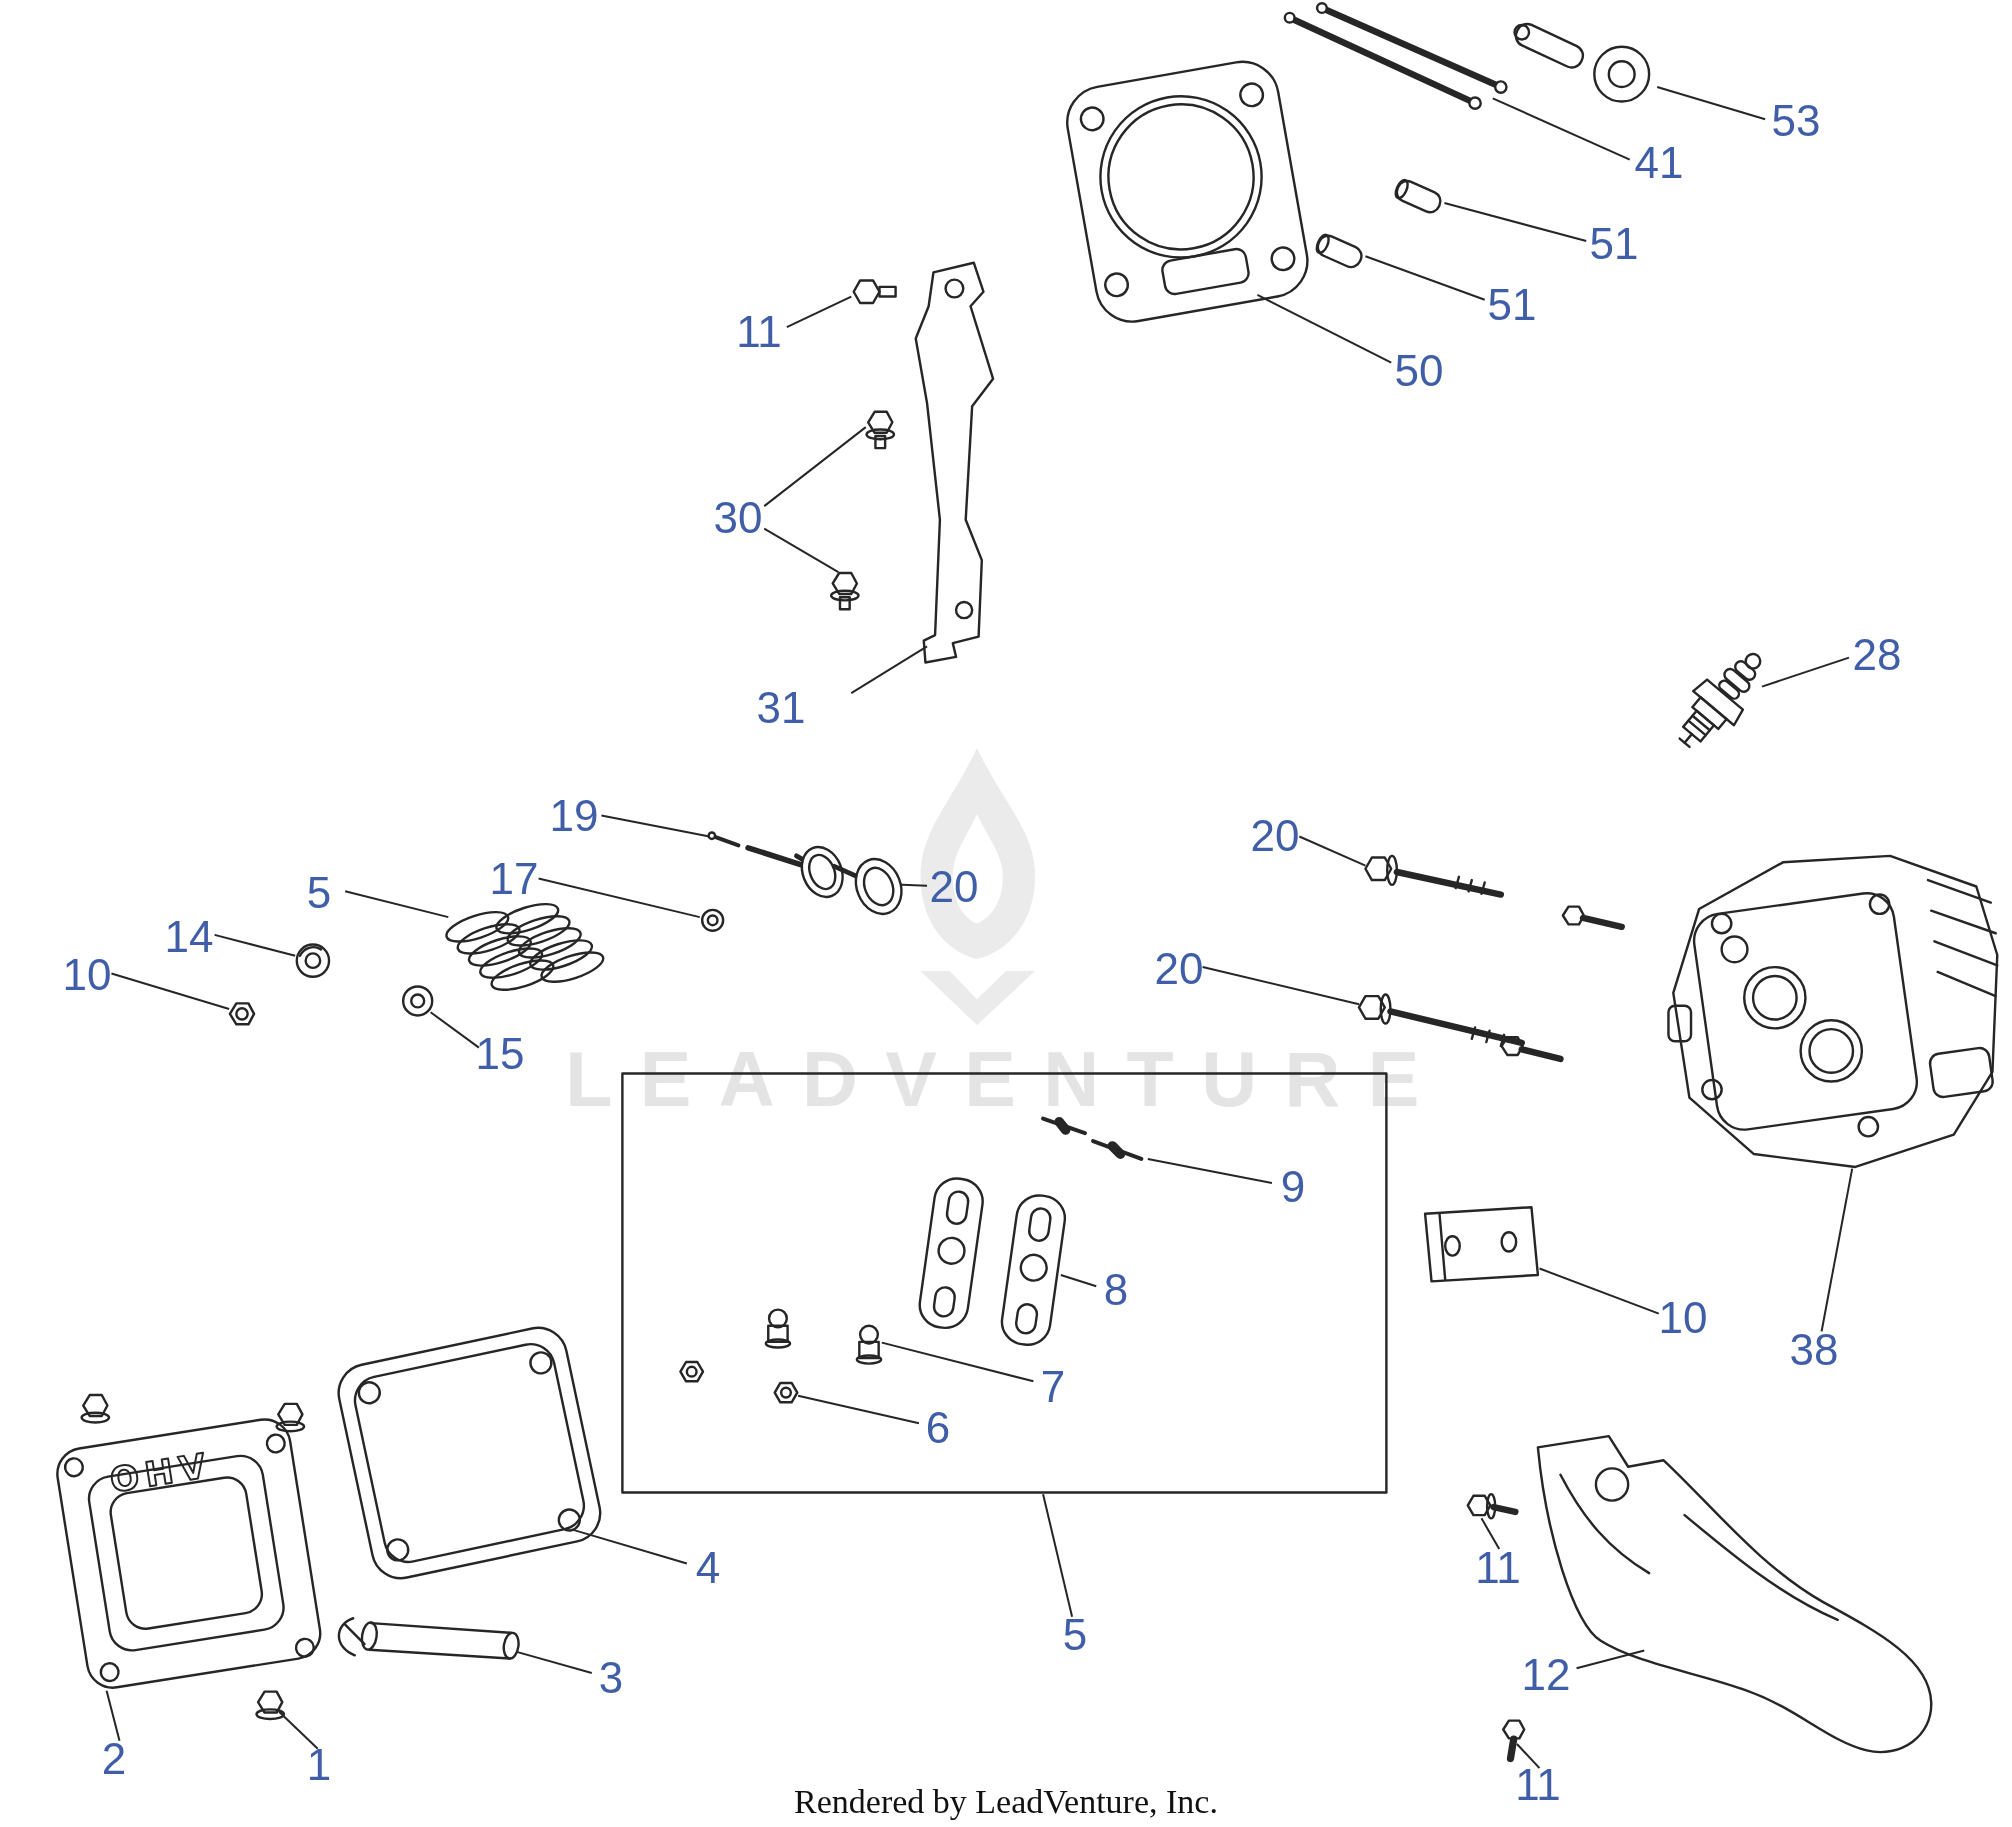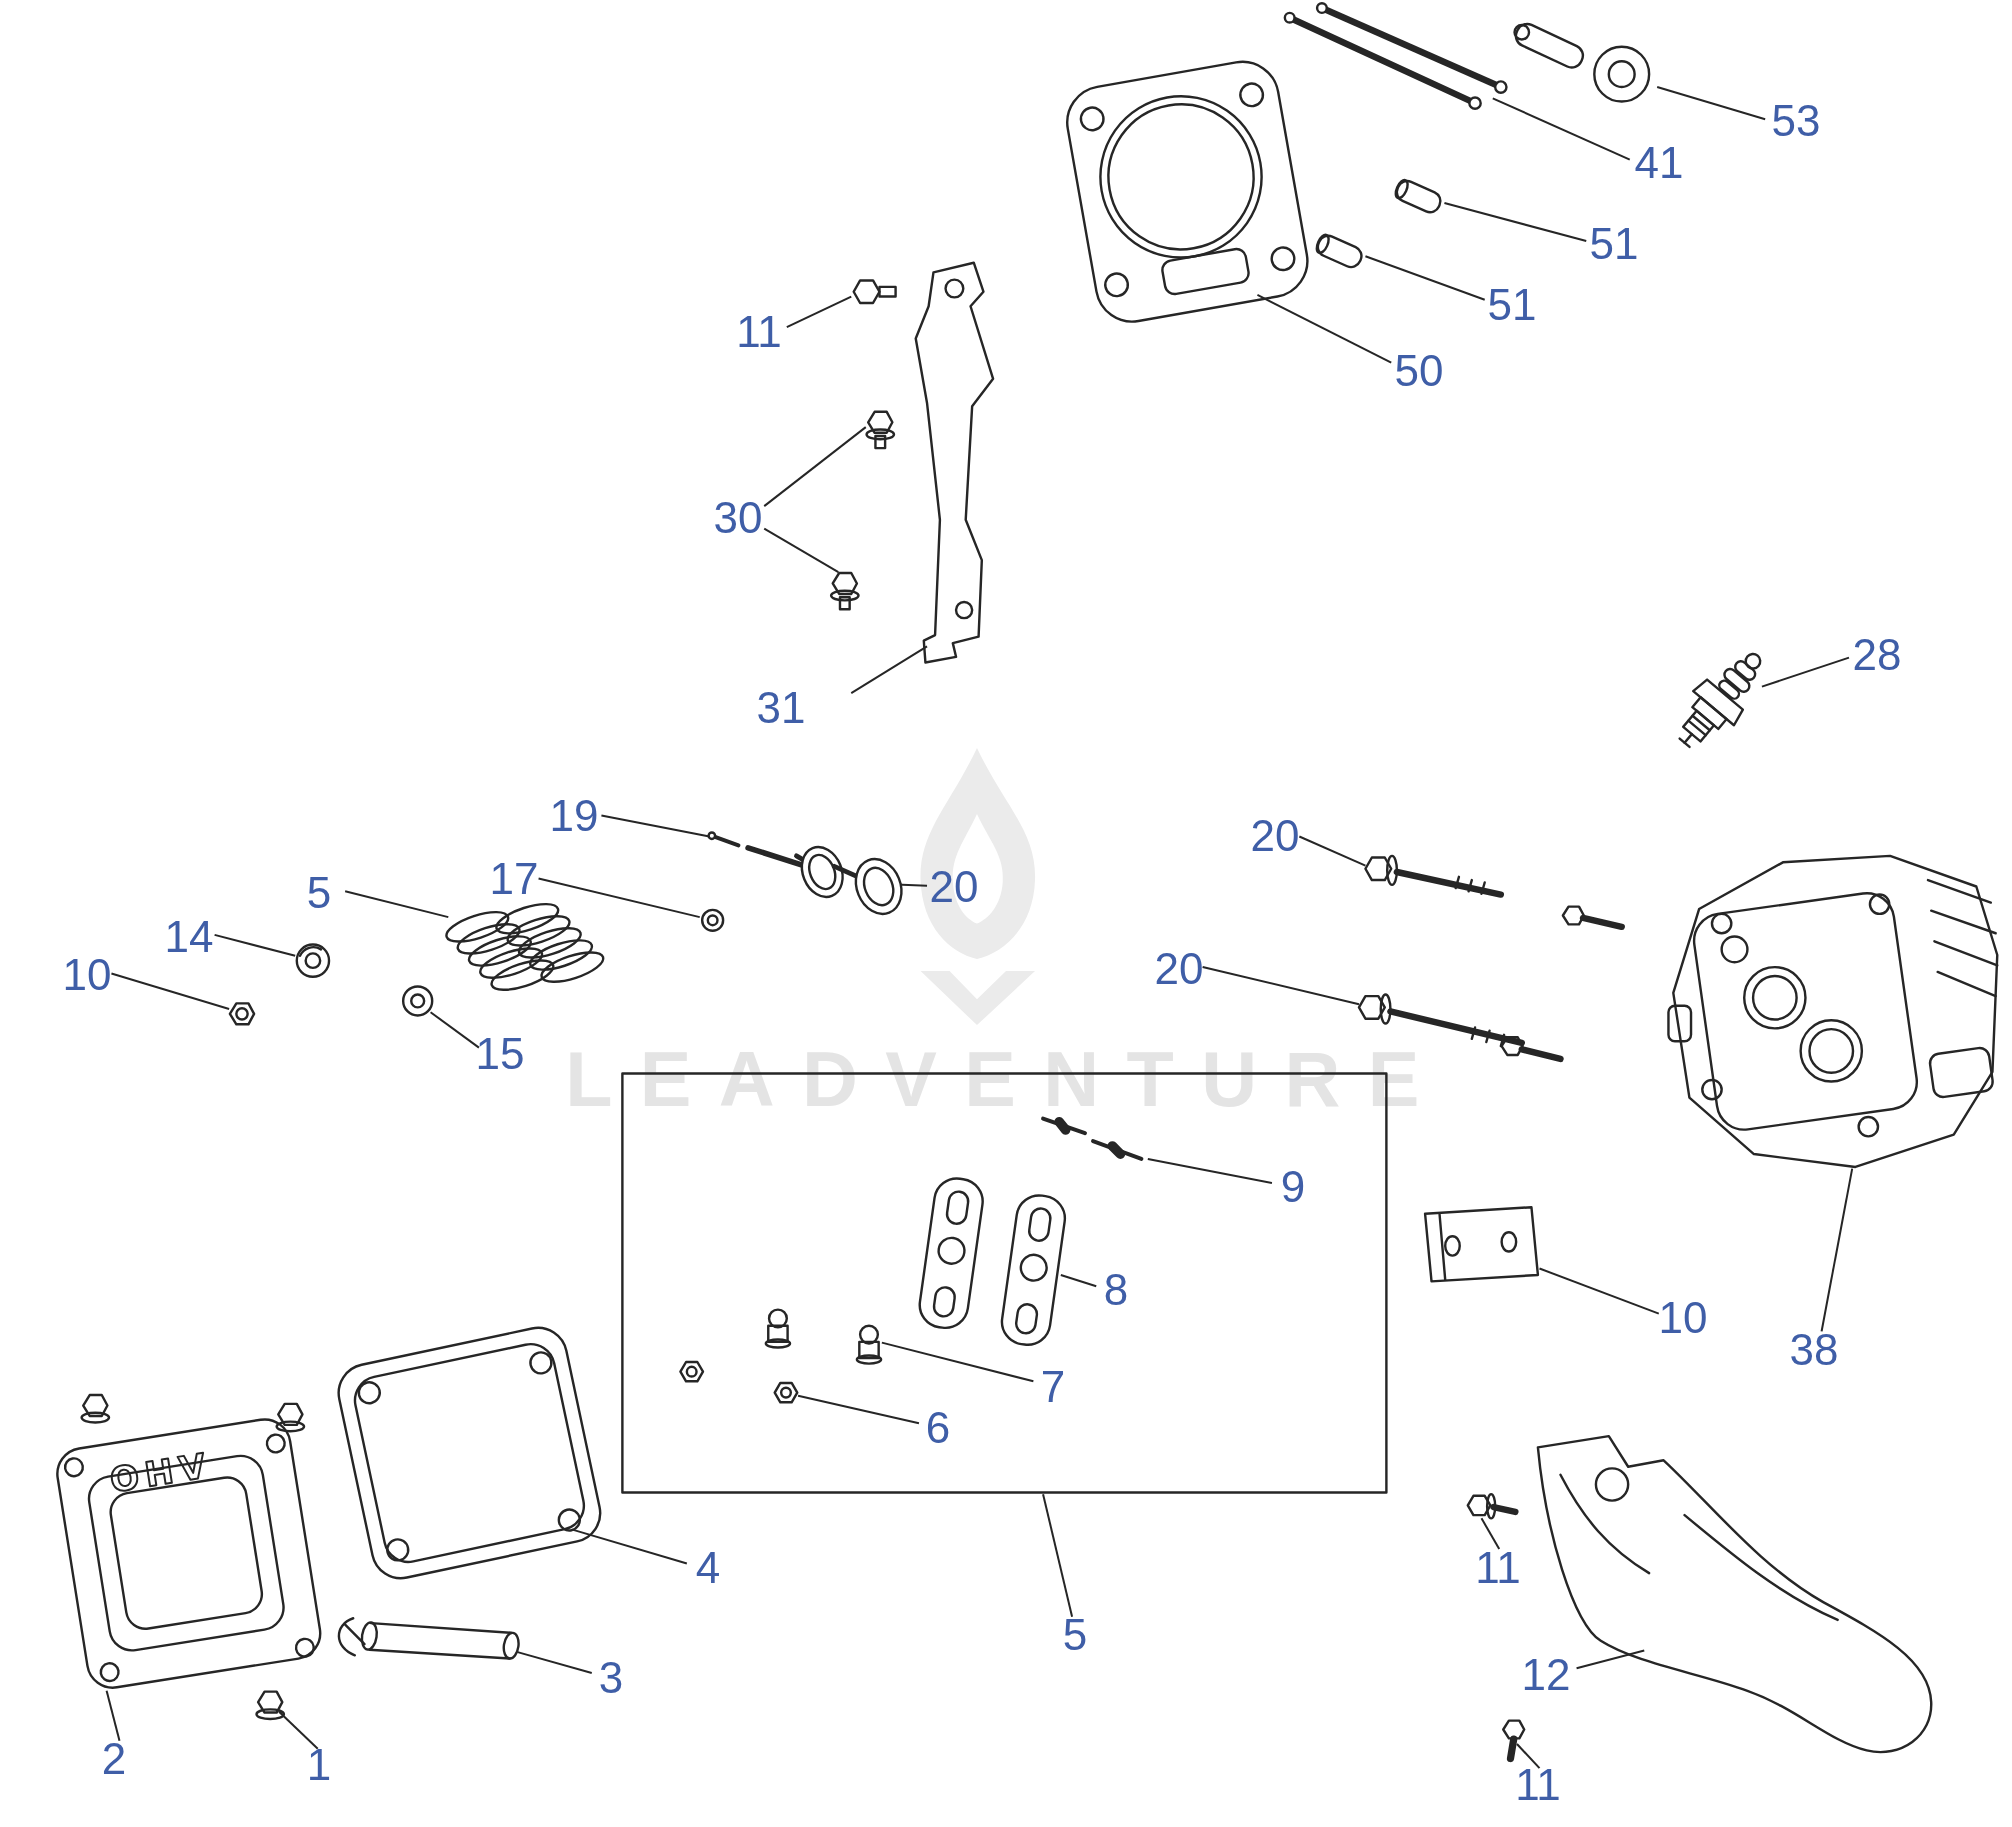--- a/index.html
+++ b/index.html
@@ -404,14 +404,15 @@
   <div class="callout" style="left:938px;top:1428px">6</div>
   <div class="callout" style="left:1075px;top:1635px">5</div>
   <div class="callout" style="left:708px;top:1568px">4</div>
   <div class="callout" style="left:611px;top:1678px">3</div>
   <div class="callout" style="left:114px;top:1759px">2</div>
   <div class="callout" style="left:319px;top:1765px">1</div>
   <div class="callout" style="left:1546px;top:1675px">12</div>
   <div class="callout" style="left:1498px;top:1568px">11</div>
   <div class="callout" style="left:1538px;top:1785px">11</div>
 
+  <div class="footer-credit">Rendered by LeadVenture, Inc.</div>
 </div>
 
 
 </body></html>

